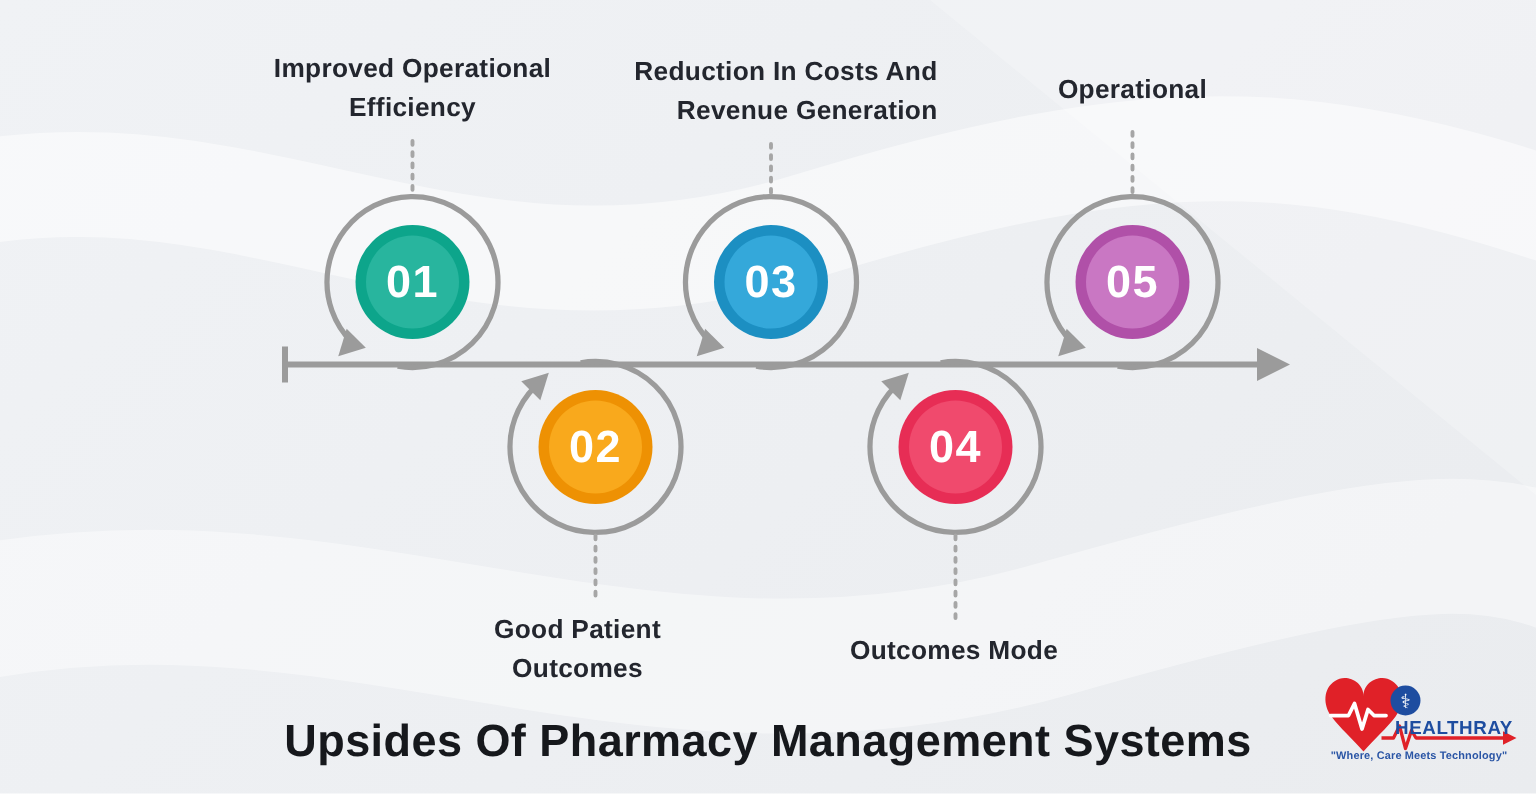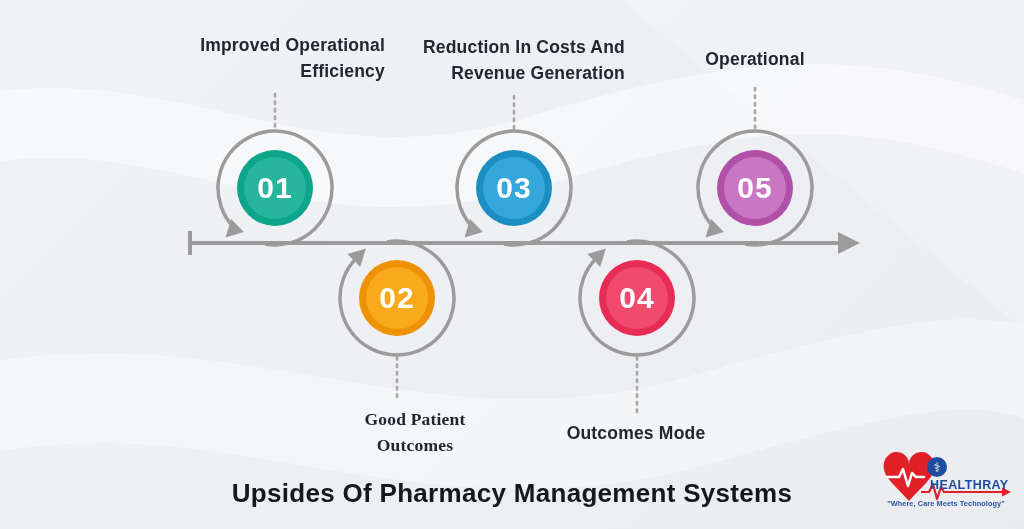--- a/index.html
+++ b/index.html
@@ -17,21 +17,21 @@
   .num{
     font-size:30px;font-weight:700;fill:#ffffff;text-anchor:middle;
     letter-spacing:1px;font-family:"Liberation Sans",sans-serif;
   }
   .step-label{
     position:absolute;text-align:center;color:#23262e;
     font-size:17.5px;line-height:26px;font-weight:700;letter-spacing:.2px;
   }
   .title{
     position:absolute;left:0;top:478px;width:100%;text-align:center;
-    font-size:26px;font-weight:700;color:#16181c;letter-spacing:.3px;
+    font-size:30px;font-weight:700;color:#16181c;letter-spacing:.3px;
   }
   .logo{position:absolute;left:878px;top:442px;}
   .logo text{font-family:"Liberation Sans",sans-serif;}
   .brand-text{font-size:12.5px;font-weight:700;letter-spacing:.4px;}
   .tagline-text{font-size:7.3px;font-weight:700;text-anchor:middle;letter-spacing:.1px;}
   .caduceus{font-size:13px;fill:#ffffff;text-anchor:middle;}
 </style>
 </head>
 <body>
 
@@ -88,22 +88,22 @@
     <g>
       <path class="loop" d="M 714.69 228.31 A 57 57 0 1 1 745.10 244.14" stroke="#9b9b9b"></path>
       <polygon points="705.5,237.5 723.9,231.9 711.1,219.1" fill="#9b9b9b"></polygon>
       <line class="dashline" x1="755" y1="88" x2="755" y2="129" stroke="#a6a6a6"></line>
       <circle cx="755" cy="188" r="38" fill="#b050a8"></circle>
       <circle cx="755" cy="188" r="31" fill="#c977c3"></circle>
       <text class="num" x="755" y="198">05</text>
     </g>
   </svg>
 
-  <div class="step-label" style="left:165px;top:32px;width:220px;text-align:right;">Improved Operational Efficiency</div>
-  <div class="step-label" style="left:340px;top:406px;width:150px;font-family:Liberation Serif, serif;">Good Patient Outcomes</div>
+  <div class="step-label" style="left:165px;top:32px;width:220px;">Improved Operational Efficiency</div>
+  <div class="step-label" style="left:310px;top:406px;width:150px;">Good Patient Outcomes</div>
   <div class="step-label" style="left:385px;top:34px;width:240px;text-align:right;">Reduction In Costs And Revenue Generation</div>
   <div class="step-label" style="left:556px;top:420px;width:160px;">Outcomes Mode</div>
   <div class="step-label" style="left:685px;top:46px;width:140px;">Operational</div>
 
   <div class="title">Upsides Of Pharmacy Management Systems</div>
 
   <svg class="logo" width="140" height="80" viewBox="0 0 140 80">
     <path d="M 31 22 C 31 12 19 7 12 12 C 4 17 4 28 9.5 35.5 C 15 43 24 51 31 59 C 38 51 47 43 52.5 35.5 C 58 28 58 17 50 12 C 43 7 31 12 31 22 Z" fill="#e02128"></path>
     <path d="M 9 35 L 21 35 L 25 27 L 30 44 L 34 31 L 38 35 L 46 35" stroke="#ffffff" stroke-width="2.5" fill="none" stroke-linejoin="round" stroke-linecap="round"></path>
     <circle cx="59" cy="25" r="10" fill="#1e4da0"></circle>

